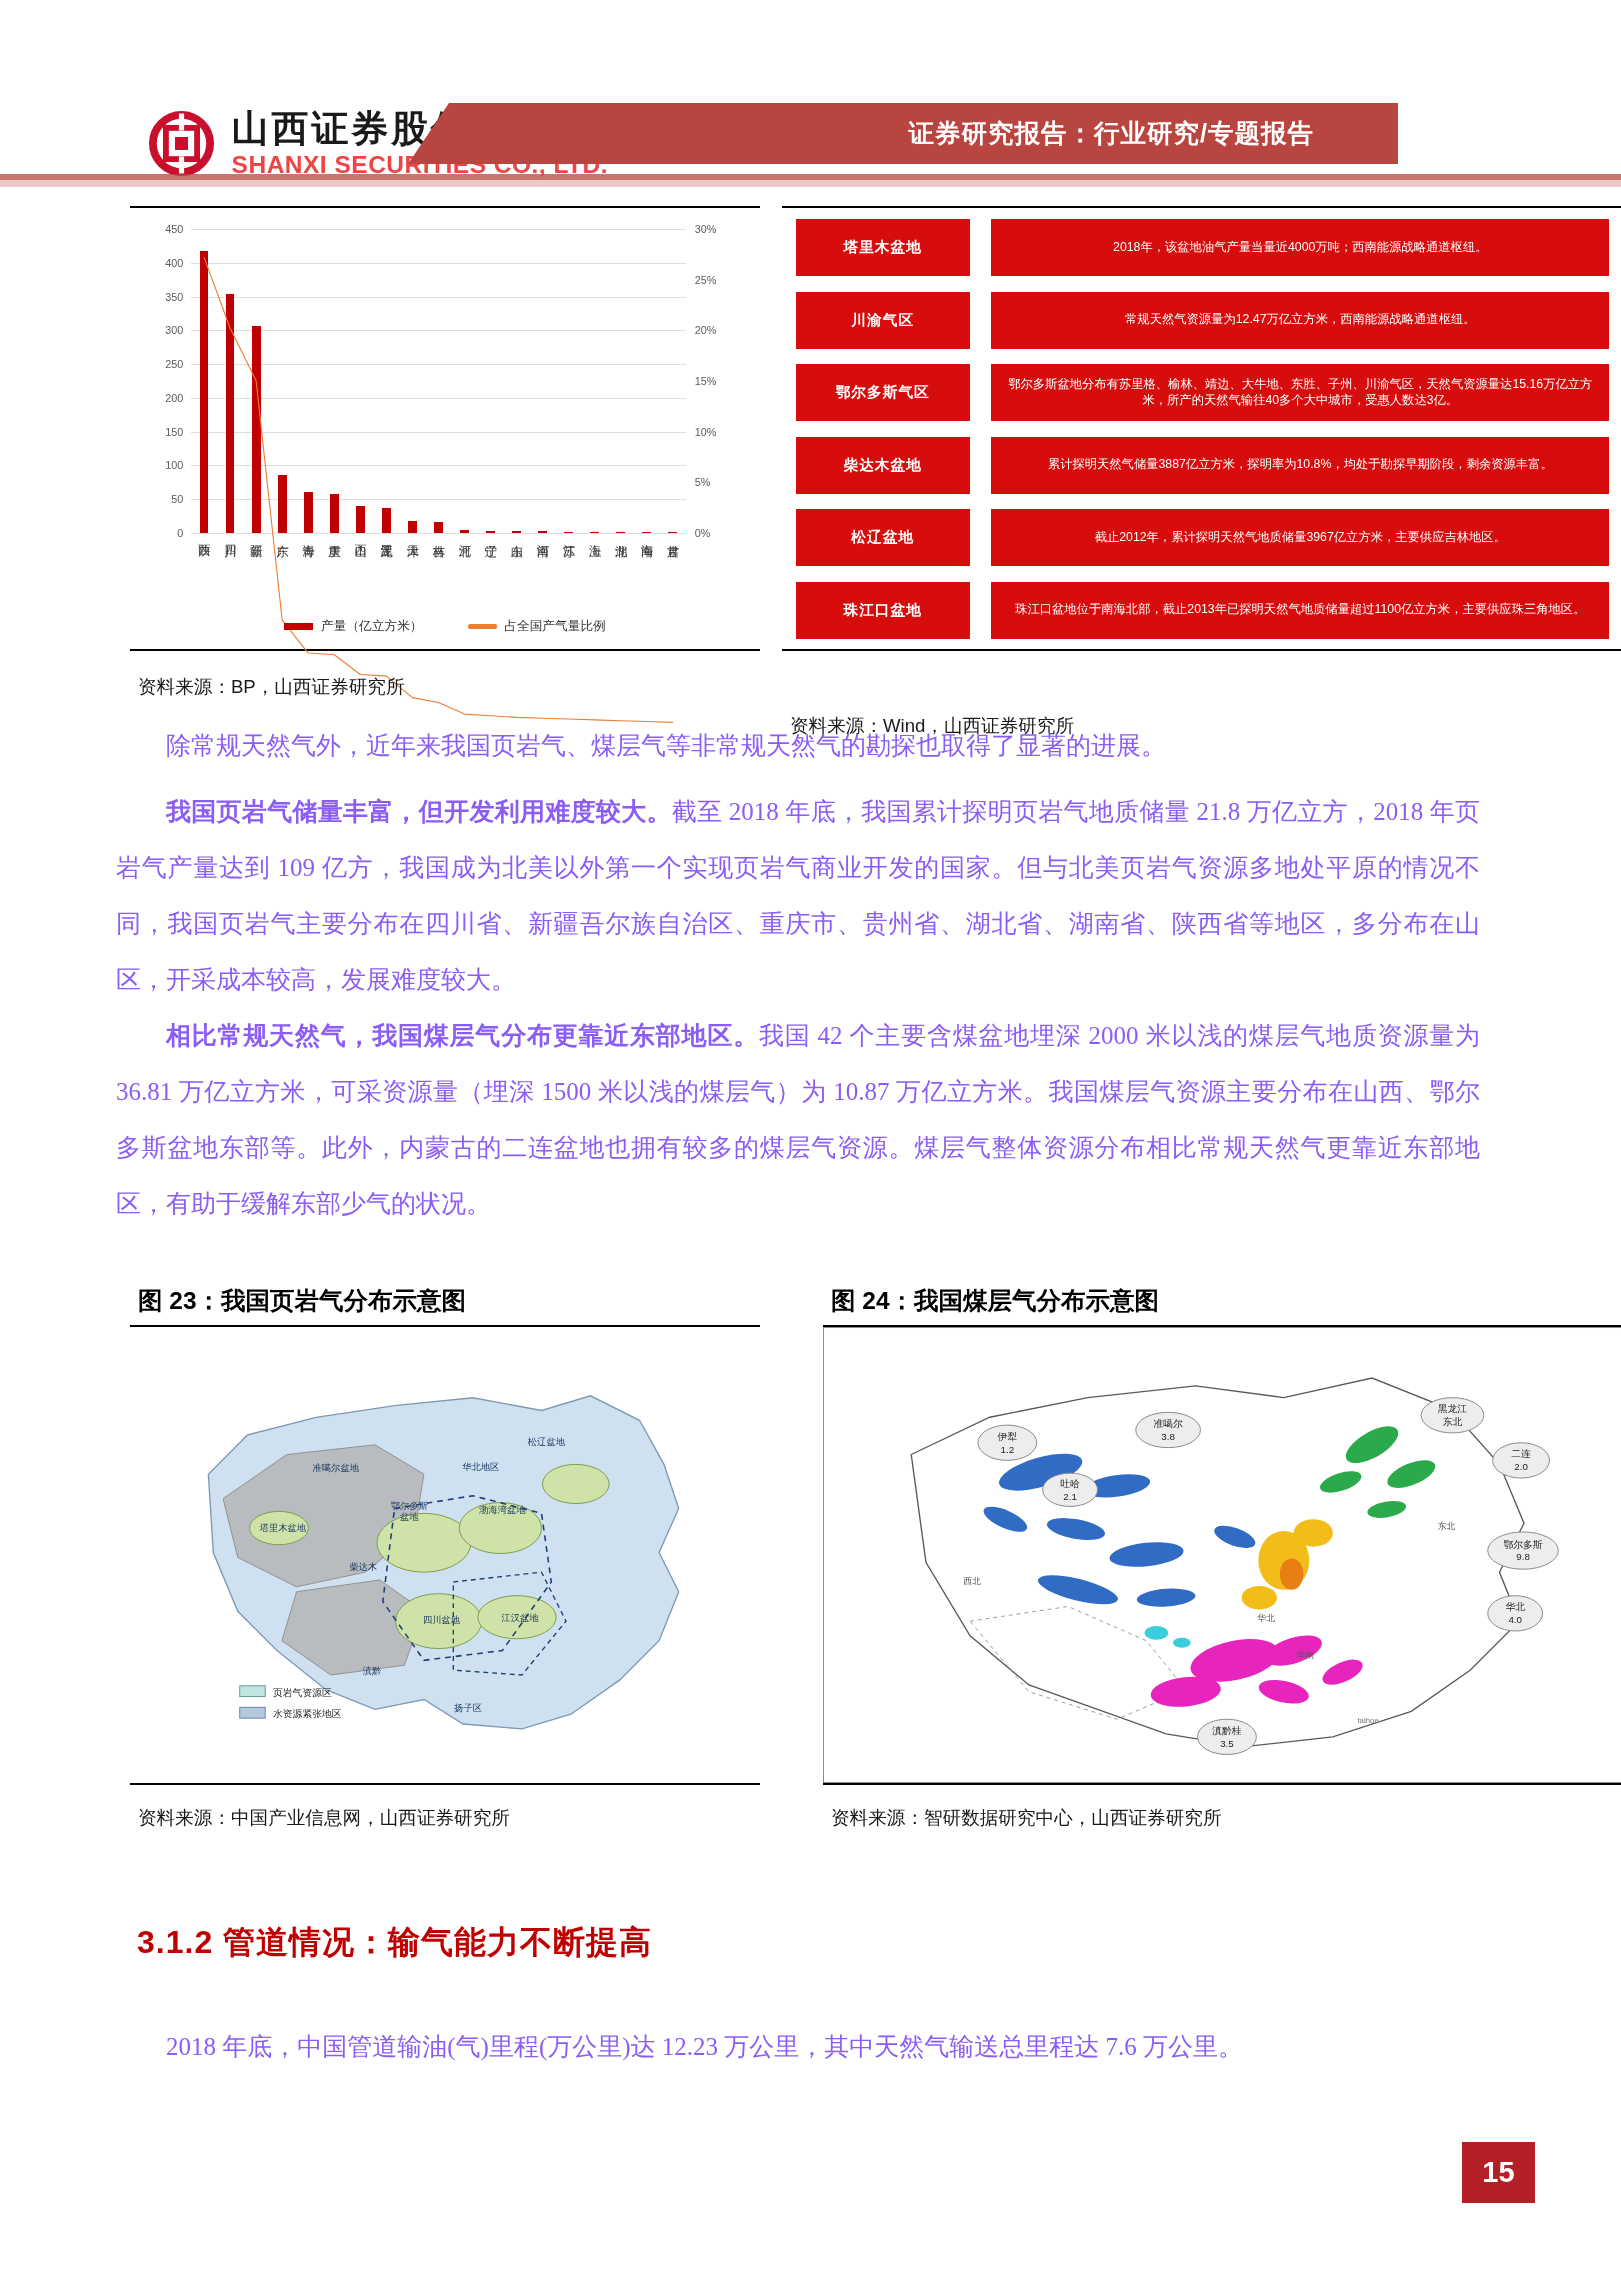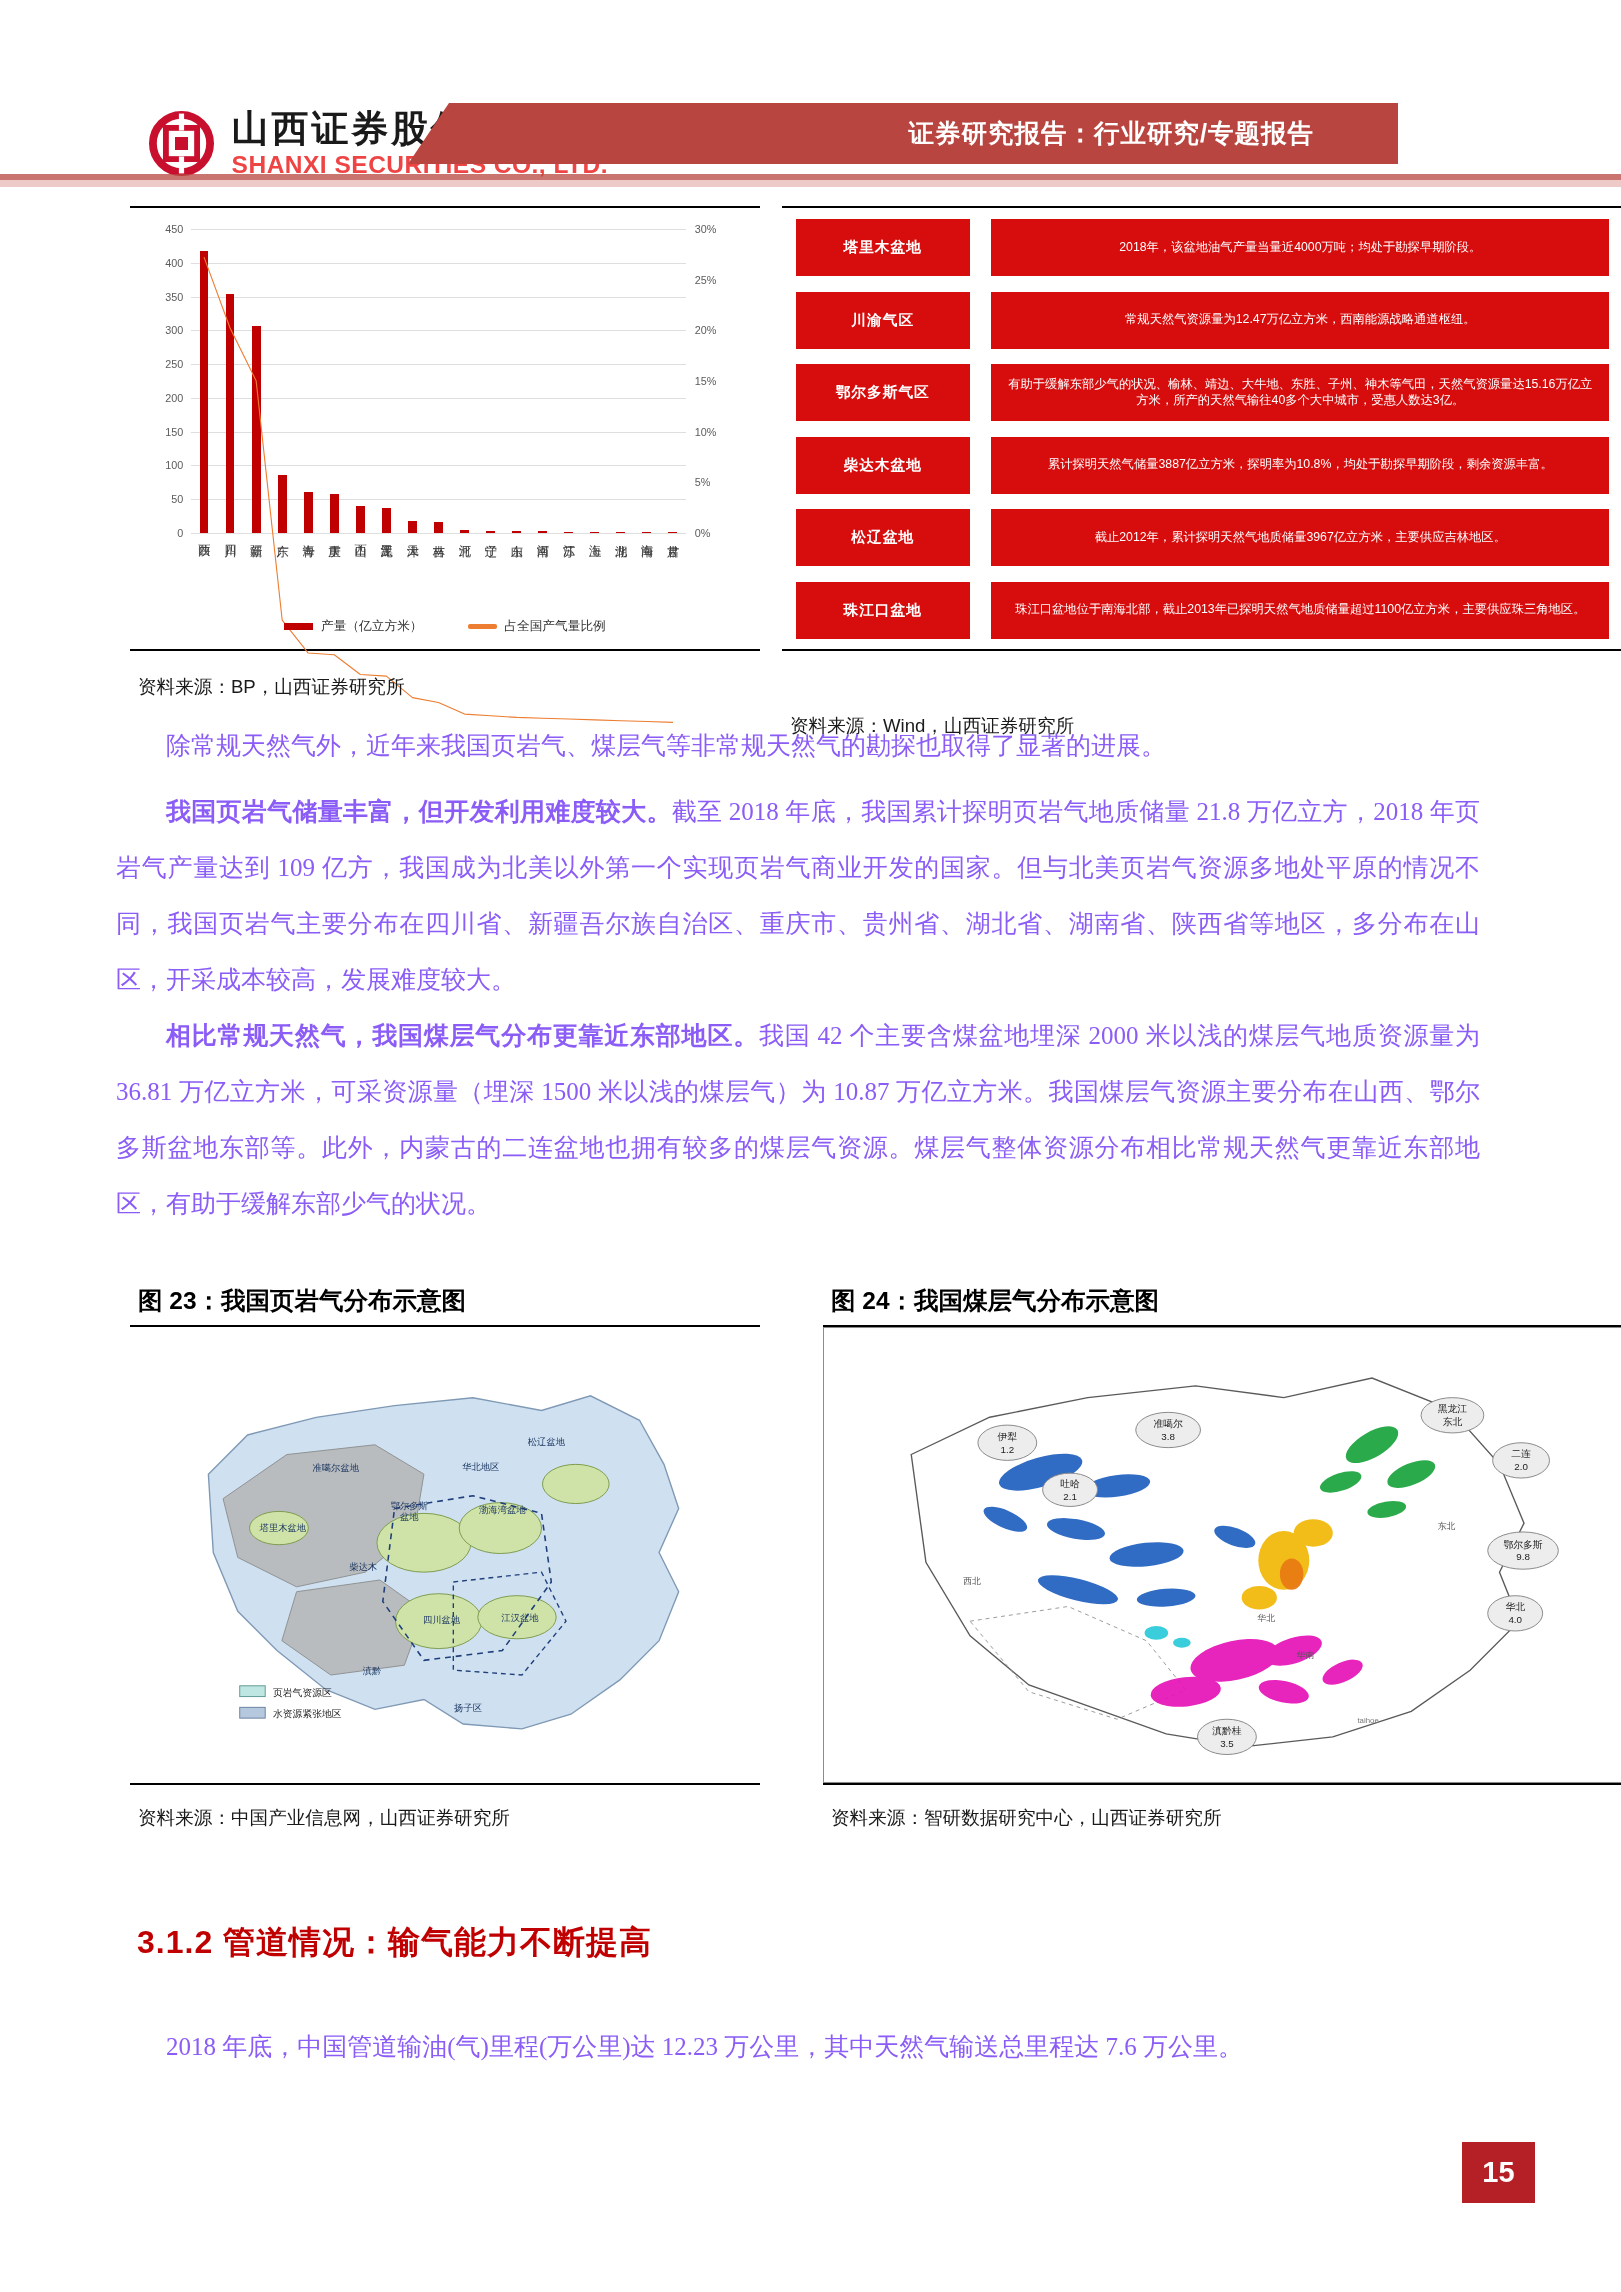--- a/index.html
+++ b/index.html
@@ -279,29 +279,29 @@
             <span>占全国产气量比例</span>
           </div>
         </div>
       </div>
     </div>
 
     <div class="fig-box fig-right">
       <div class="rtable" id="rtable">
           <div class="rrow">
             <div class="rname">塔里木盆地</div>
-            <div class="rdesc">2018年，该盆地油气产量当量近4000万吨；均处于勘探早期阶段。</div>
+            <div class="rdesc">2018年，该盆地油气产量当量近4000万吨；西南能源战略通道枢纽。</div>
           </div>
           <div class="rrow">
             <div class="rname">川渝气区</div>
             <div class="rdesc">常规天然气资源量为12.47万亿立方米，西南能源战略通道枢纽。</div>
           </div>
           <div class="rrow">
             <div class="rname">鄂尔多斯气区</div>
-            <div class="rdesc">有助于缓解东部少气的状况、榆林、靖边、大牛地、东胜、子州、神木等气田，天然气资源量达15.16万亿立方米，所产的天然气输往40多个大中城市，受惠人数达3亿。</div>
+            <div class="rdesc">鄂尔多斯盆地分布有苏里格、榆林、靖边、大牛地、东胜、子州、川渝气区，天然气资源量达15.16万亿立方米，所产的天然气输往40多个大中城市，受惠人数达3亿。</div>
           </div>
           <div class="rrow">
             <div class="rname">柴达木盆地</div>
             <div class="rdesc">累计探明天然气储量3887亿立方米，探明率为10.8%，均处于勘探早期阶段，剩余资源丰富。</div>
           </div>
           <div class="rrow">
             <div class="rname">松辽盆地</div>
             <div class="rdesc">截止2012年，累计探明天然气地质储量3967亿立方米，主要供应吉林地区。</div>
           </div>
           <div class="rrow">

